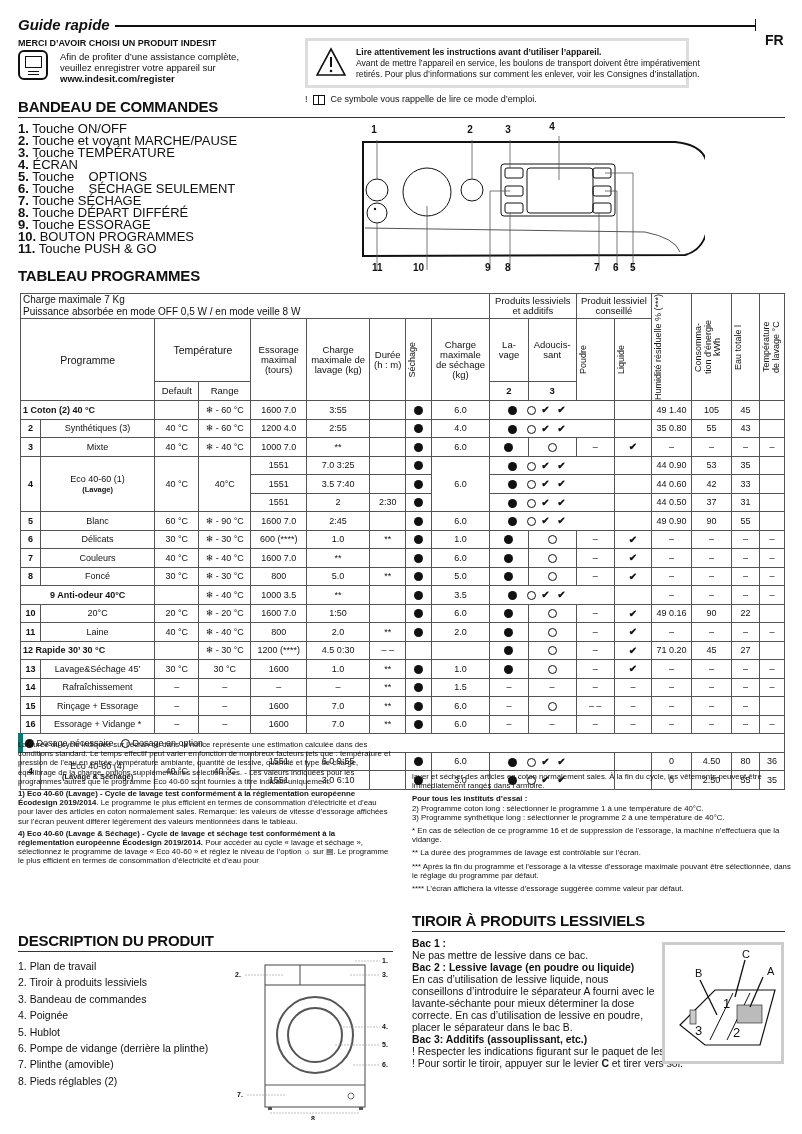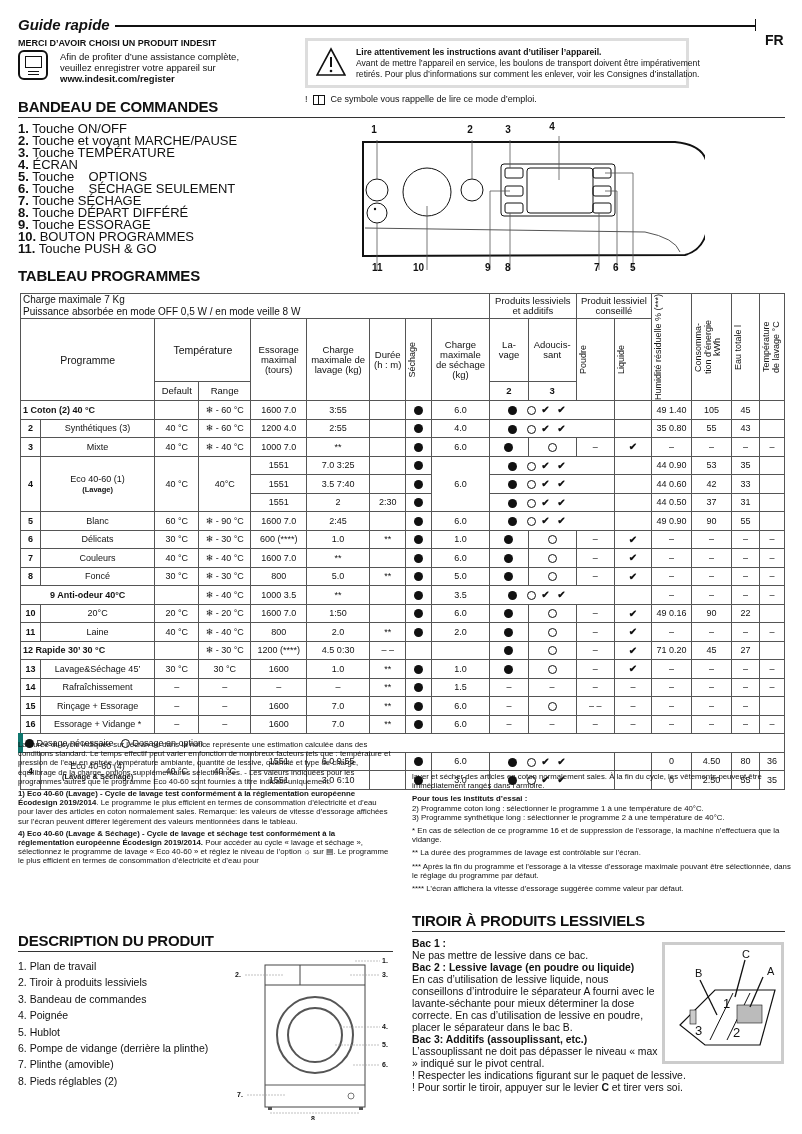--- a/index.html
+++ b/index.html
@@ -626,21 +626,20 @@
 
 <div class="abs sec-title" style="left:412px;top:912px;">TIROIR À PRODUITS LESSIVIELS</div>
 <div class="abs sec-rule" style="left:412px;top:931px;width:373px;"></div>
 <div class="abs tiroir">
   <div style="width:246px">
     <b>Bac 1 :</b>
     <div>Ne pas mettre de lessive dans ce bac.</div>
     <b style="white-space:nowrap">Bac 2 : Lessive lavage (en poudre ou liquide)</b>
     <div>En cas d’utilisation de lessive liquide, nous conseillons d’introduire le séparateur A fourni avec le lavante-séchante pour mieux déterminer la dose correcte. En cas d’utilisation de lessive en poudre, placer le séparateur dans le bac B.</div>
     <b>Bac 3: Additifs (assouplissant, etc.)</b>
-    <div>L’assouplissant ne doit pas dépasser le niveau « max » indiqué sur le pivot central.</div>
   </div>
   <div>! Respecter les indications figurant sur le paquet de lessive.</div>
   <div><span>! Pour sortir le tiroir, appuyer sur le levier </span><b>C</b><span> et tirer vers soi.</span></div>
 </div>
 <svg class="abs drawer-img" viewBox="0 0 116 116">
   <polygon points="15,80 50,45 110,45 95,100 40,100" fill="none" stroke="#111" stroke-width="1.2"></polygon>
   <line x1="45" y1="95" x2="68" y2="48" stroke="#111"></line>
   <line x1="62" y1="95" x2="85" y2="48" stroke="#111"></line>
   <rect x="72" y="60" width="25" height="18" fill="#bbb" stroke="#111" stroke-width="0.6"></rect>
   <rect x="25" y="65" width="6" height="14" fill="#ccc" stroke="#111" stroke-width="0.6"></rect>

